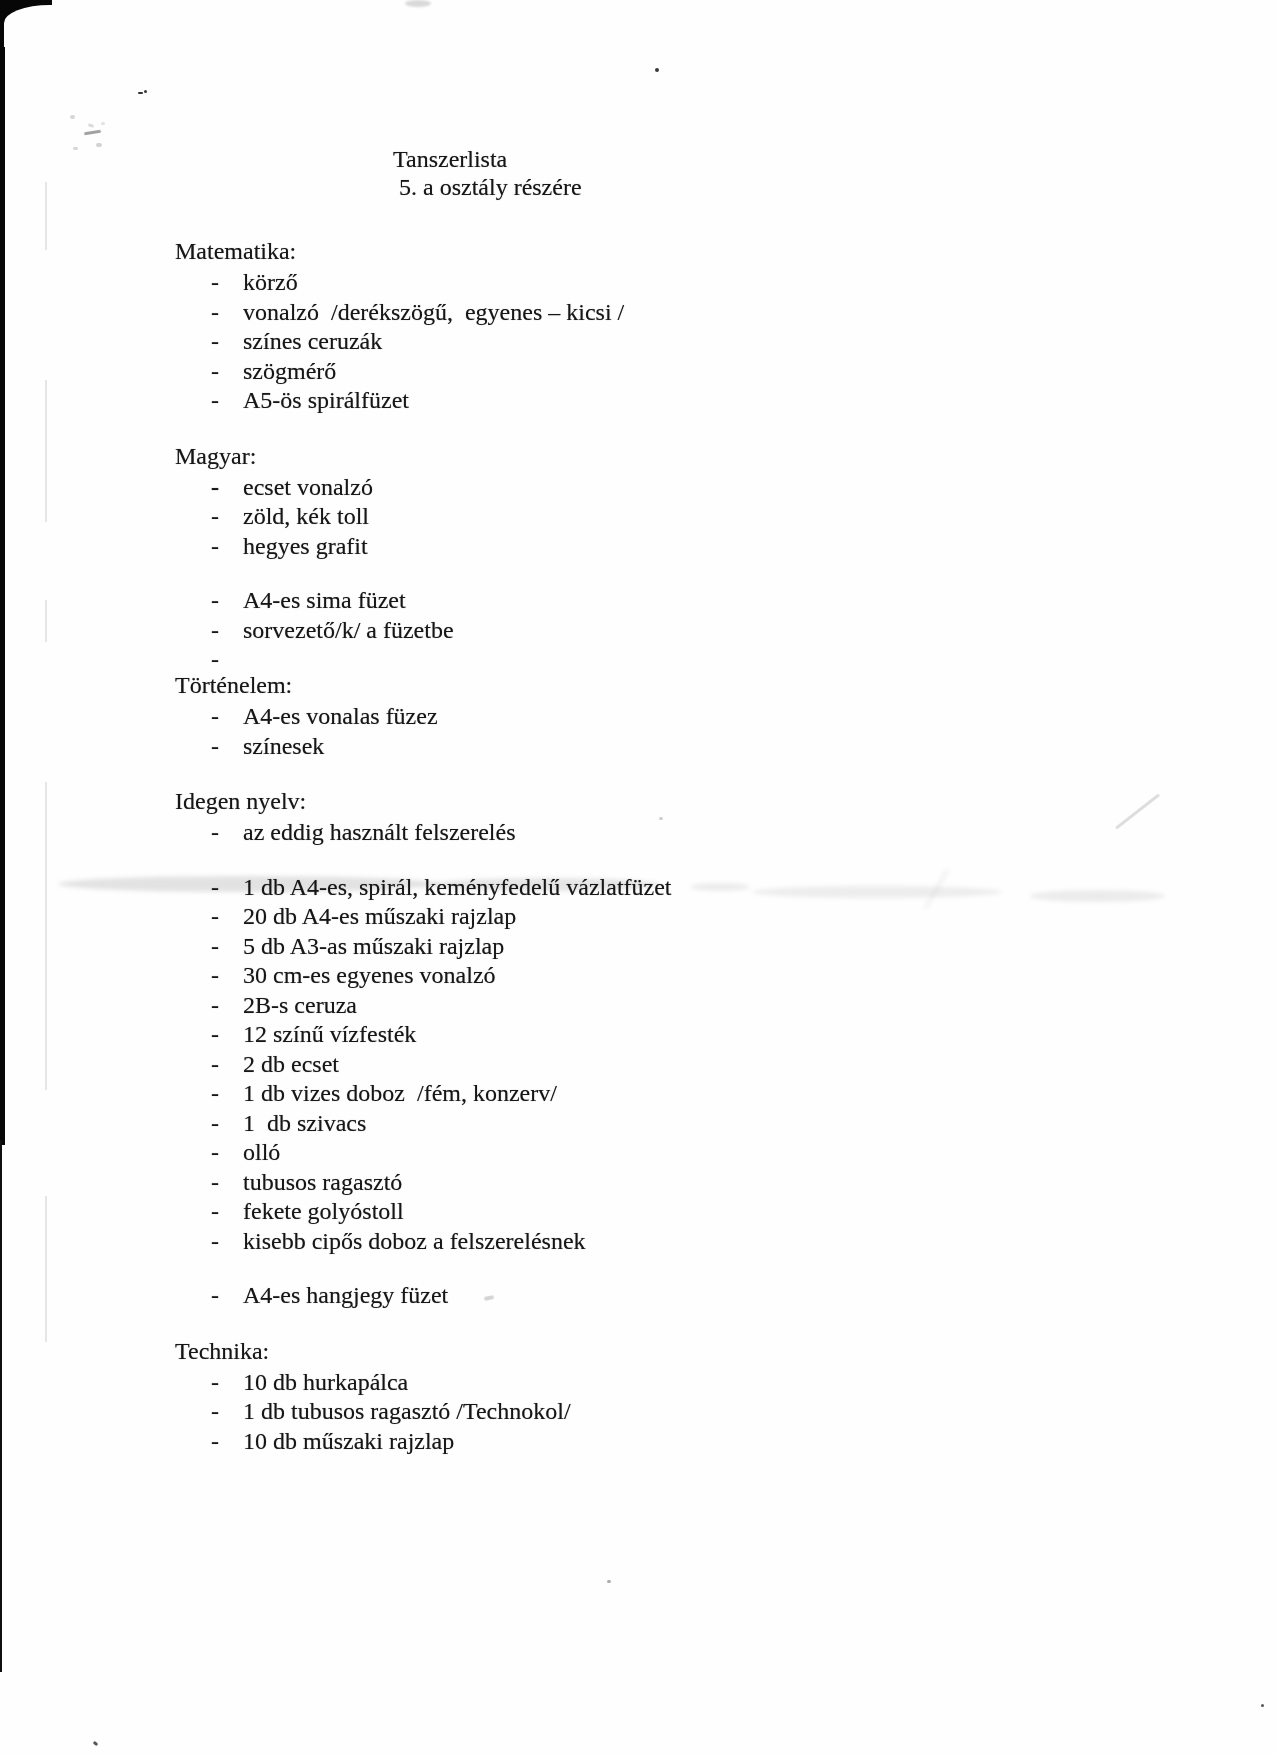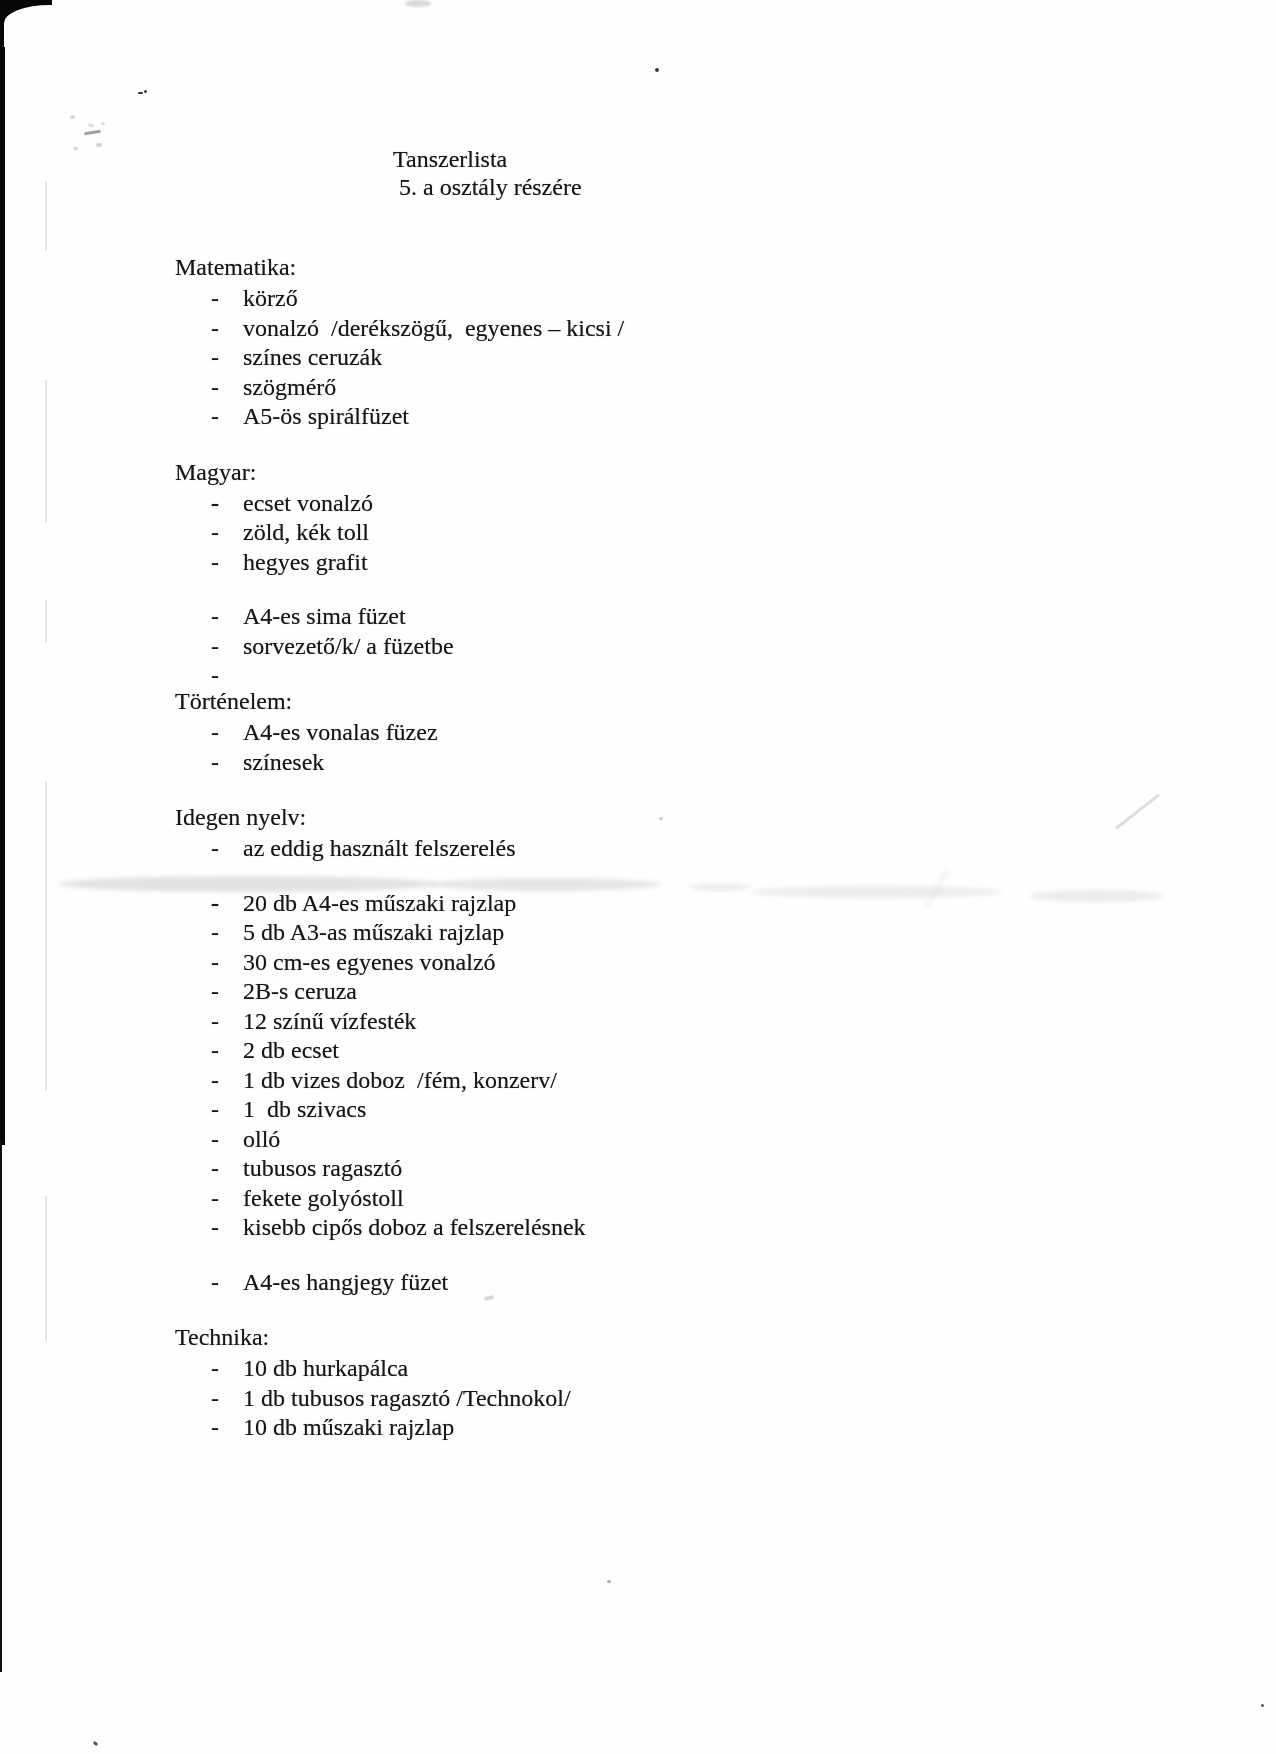--- a/index.html
+++ b/index.html
@@ -51,21 +51,21 @@
   .p2{left:70px;top:115px;width:5px;height:4px;opacity:.45;background:#aaa;}
   .p3{left:96px;top:143px;width:6px;height:4px;opacity:.5;background:#aaa;}
   .p4{left:73px;top:147px;width:5px;height:3px;opacity:.45;background:#aaa;}
   .p5{left:101px;top:122px;width:4px;height:3px;opacity:.4;background:#bbb;}
   .p6{left:88px;top:124px;width:6px;height:3px;opacity:.45;background:#b0b0b0;transform:rotate(20deg);}
 
   
   .doc-text{font-size:24px;text-shadow:0 0 .8px rgba(25,25,25,.5);}
   .title1{position:absolute;left:393px;top:146px;z-index:2;}
   .title2{position:absolute;left:399px;top:174px;z-index:2;}
-  .sections{position:absolute;left:175px;top:252px;width:960px;z-index:2;}
+  .sections{position:absolute;left:175px;top:236px;width:960px;z-index:2;}
   .sec{margin:0 0 25px 0;}
   .heading{font-size:24px;line-height:30px;text-shadow:0 0 .8px rgba(25,25,25,.5);}
   ul.items{list-style:none;margin:2px 0 0 0;padding:0;}
   .item{position:relative;padding-left:68px;font-size:24px;line-height:29.5px;text-shadow:0 0 .8px rgba(25,25,25,.5);}
   .dash{position:absolute;left:36px;}
 </style>
 </head>
 <body>
 
 <div class="page">
@@ -204,20 +204,21 @@
     <span class="dash">-</span>
     <span class="txt">az eddig használt felszerelés</span>
   </li>
 </ul>
   </section>
 
   <section class="sec">
     <ul class="items">
   <li class="item">
     <span class="dash">-</span>
+    <span class="txt">1 db A4-es, spirál, keményfedelű vázlatfüzet</span>
   </li>
 
   <li class="item">
     <span class="dash">-</span>
     <span class="txt">20 db A4-es műszaki rajzlap</span>
   </li>
 
   <li class="item">
     <span class="dash">-</span>
     <span class="txt">5 db A3-as műszaki rajzlap</span>

